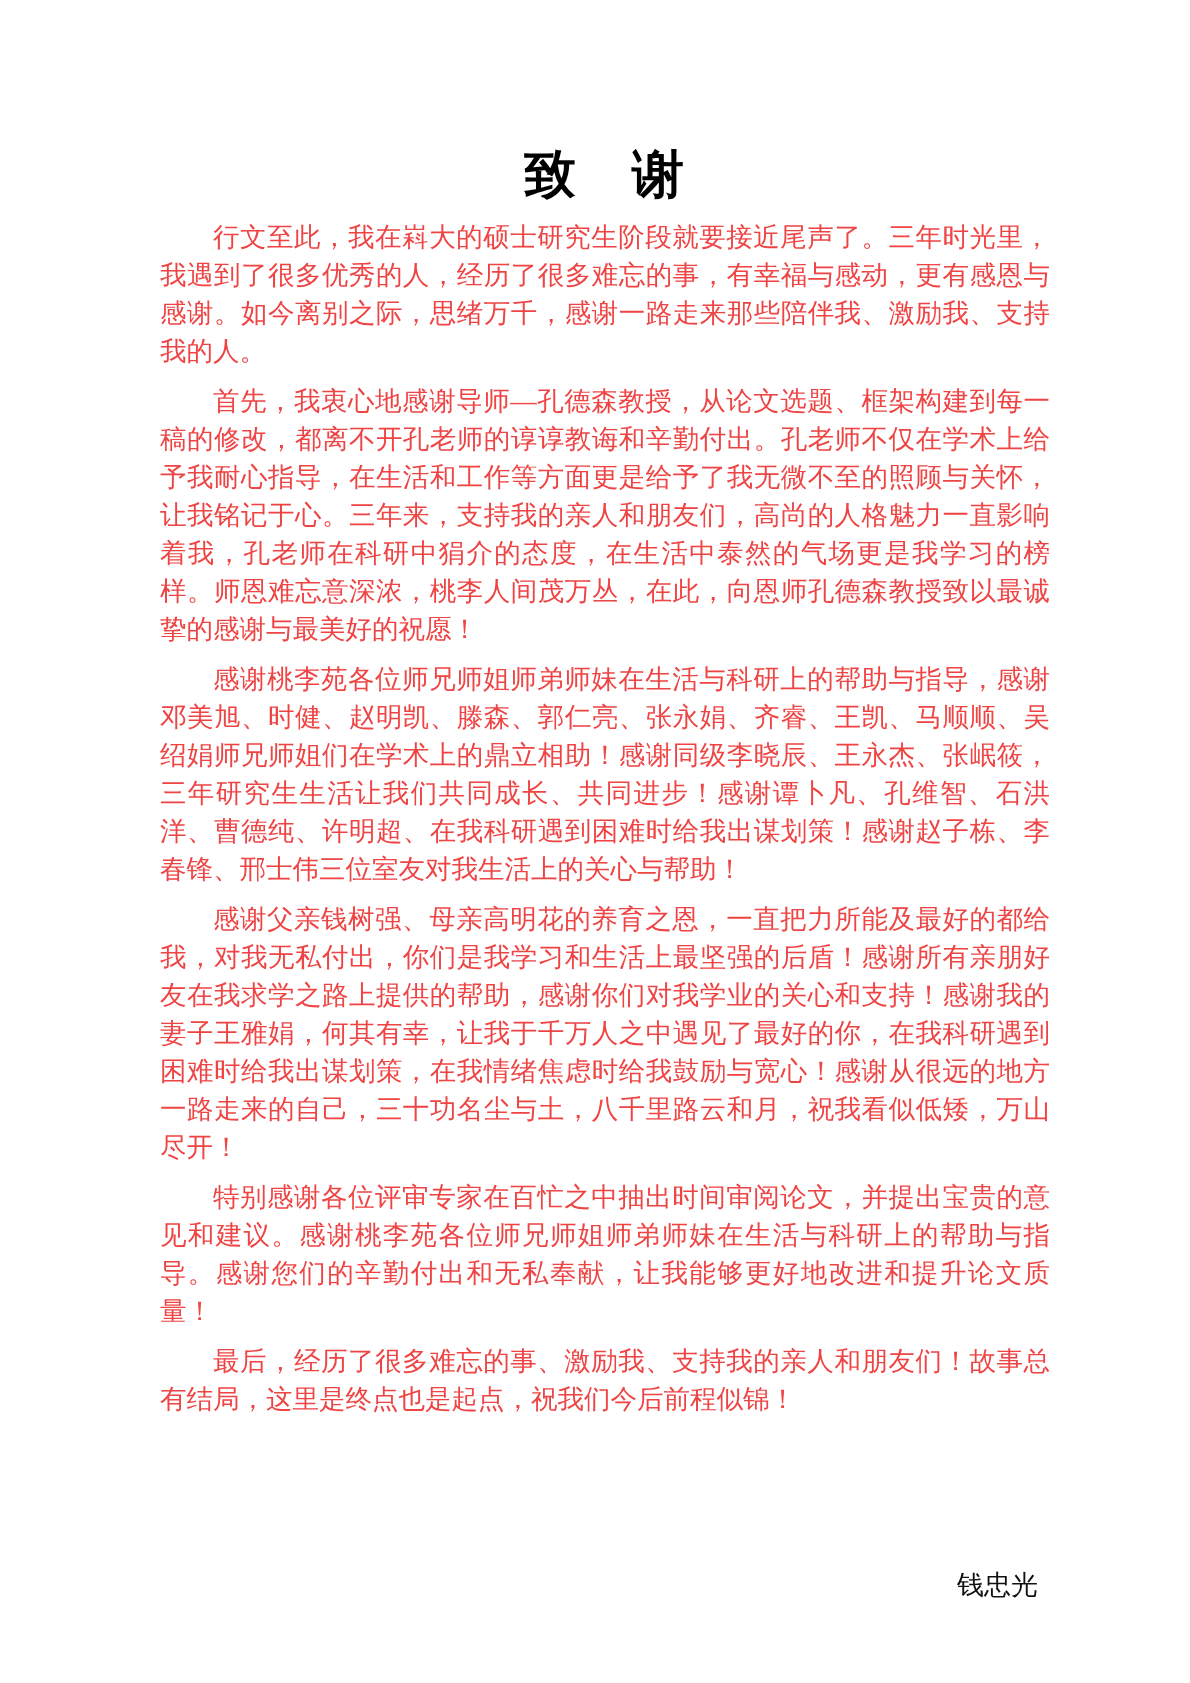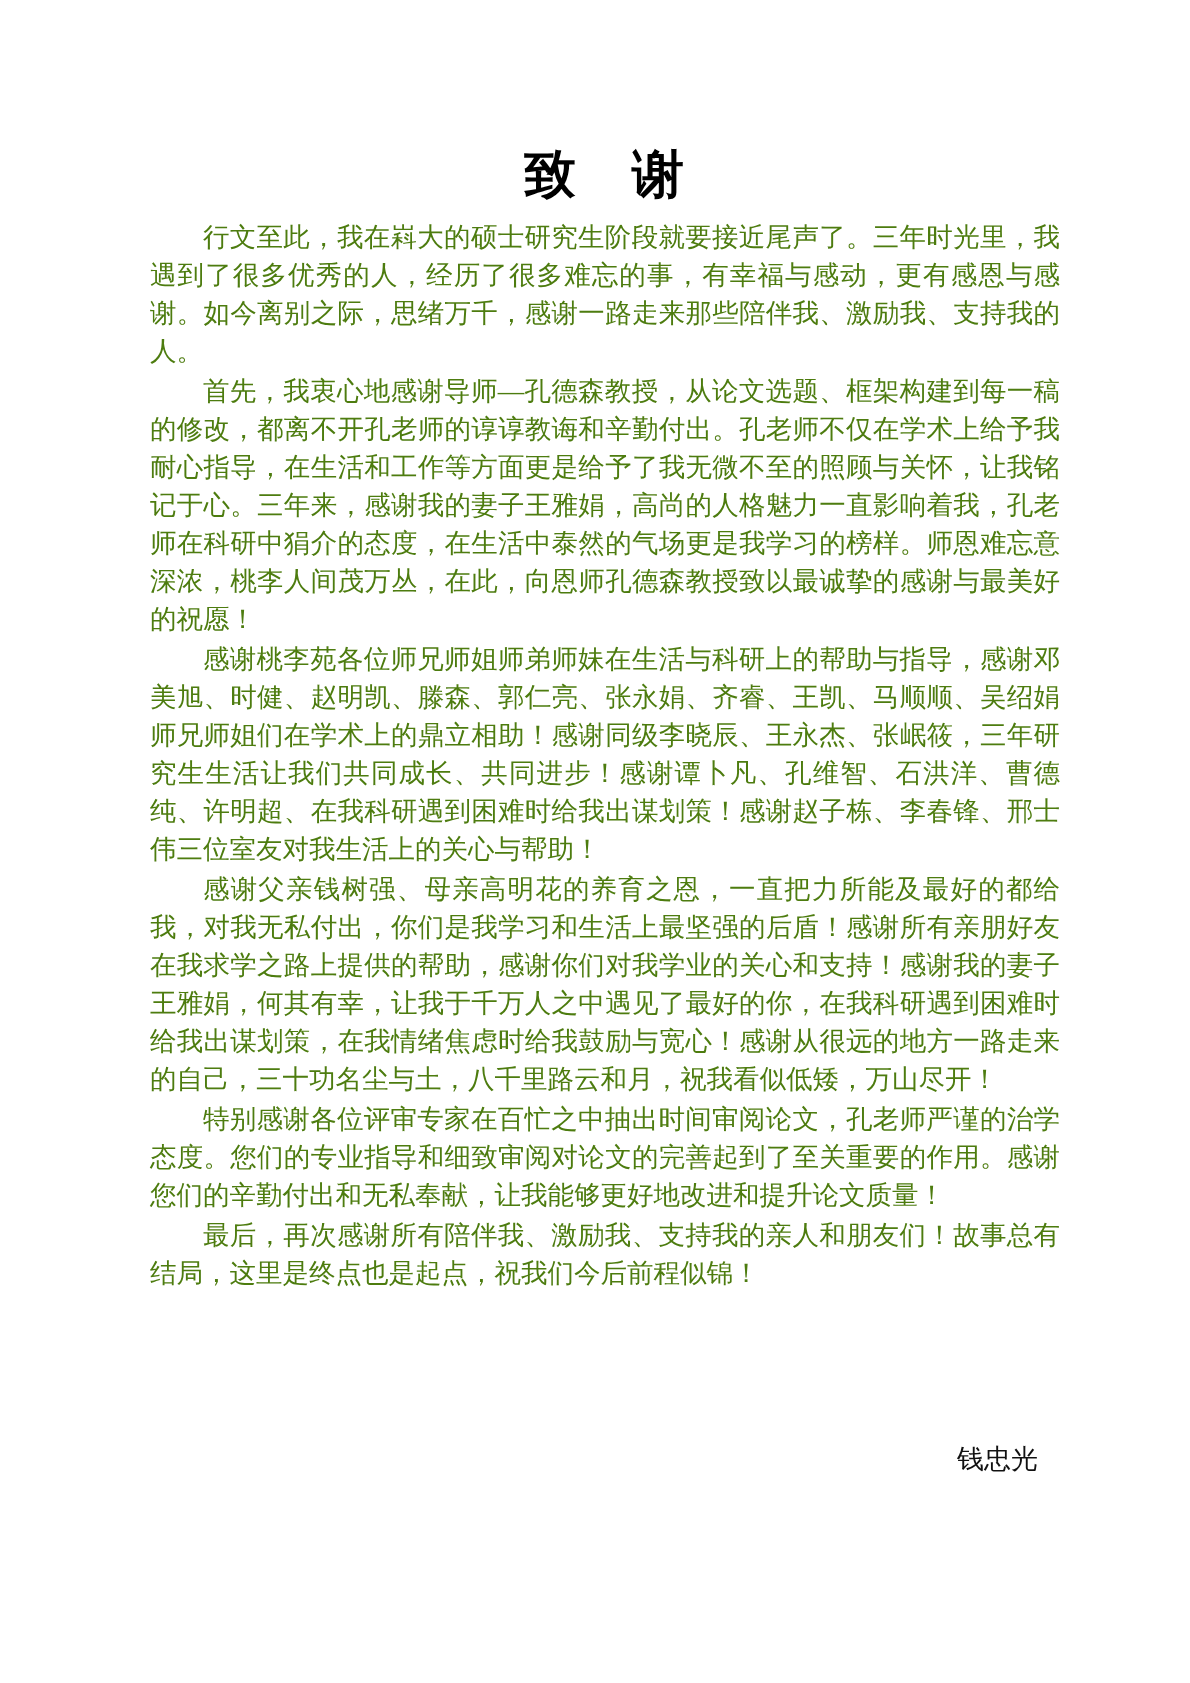--- a/index.html
+++ b/index.html
@@ -25,28 +25,28 @@
     margin: 150px 0 20px 0;
     text-align: center;
     font-family: "Liberation Sans", "DejaVu Sans", sans-serif;
     font-weight: bold;
     font-size: 52px;
     line-height: 48px;
     color: #000000;
     letter-spacing: 2px;
   }
   .body-text p {
-    margin: 2px;
+    margin: 12px;
     font-family: "Liberation Serif", "DejaVu Serif", serif;
     font-size: 26.5px;
     line-height: 38px;
     text-align: justify;
     text-justify: inter-ideograph;
     text-indent: 2em;
-    color: #4d7c0f;
+    color: #ef4444;
   }
   .signature {
     margin: 147px 24px 0 auto;
     width: fit-content;
     text-align: left;
     font-family: "Liberation Serif", "DejaVu Serif", serif;
     font-size: 27px;
     line-height: 40px;
     color: #111111;
   }
@@ -55,24 +55,24 @@
 </style>
 </head>
 <body>
 
 <div class="page">
   <div class="content">
     <h1 class="doc-title">致　谢</h1>
 
     <div class="body-text">
       <p>行文至此，我在嵙大的硕士研究生阶段就要接近尾声了。三年时光里，我遇到了很多优秀的人，经历了很多难忘的事，有幸福与感动，更有感恩与感谢。如今离别之际，思绪万千，感谢一路走来那些陪伴我、激励我、支持我的人。</p>
-      <p>首先，我衷心地感谢导师—孔德森教授，从论文选题、框架构建到每一稿的修改，都离不开孔老师的谆谆教诲和辛勤付出。孔老师不仅在学术上给予我耐心指导，在生活和工作等方面更是给予了我无微不至的照顾与关怀，让我铭记于心。三年来，感谢我的妻子王雅娟，高尚的人格魅力一直影响着我，孔老师在科研中狷介的态度，在生活中泰然的气场更是我学习的榜样。师恩难忘意深浓，桃李人间茂万丛，在此，向恩师孔德森教授致以最诚挚的感谢与最美好的祝愿！</p>
+      <p>首先，我衷心地感谢导师—孔德森教授，从论文选题、框架构建到每一稿的修改，都离不开孔老师的谆谆教诲和辛勤付出。孔老师不仅在学术上给予我耐心指导，在生活和工作等方面更是给予了我无微不至的照顾与关怀，让我铭记于心。三年来，支持我的亲人和朋友们，高尚的人格魅力一直影响着我，孔老师在科研中狷介的态度，在生活中泰然的气场更是我学习的榜样。师恩难忘意深浓，桃李人间茂万丛，在此，向恩师孔德森教授致以最诚挚的感谢与最美好的祝愿！</p>
       <p>感谢桃李苑各位师兄师姐师弟师妹在生活与科研上的帮助与指导，感谢邓美旭、时健、赵明凯、滕森、郭仁亮、张永娟、齐睿、王凯、马顺顺、吴绍娟师兄师姐们在学术上的鼎立相助！感谢同级李晓辰、王永杰、张岷筱，三年研究生生活让我们共同成长、共同进步！感谢谭卜凡、孔维智、石洪洋、曹德纯、许明超、在我科研遇到困难时给我出谋划策！感谢赵子栋、李春锋、邢士伟三位室友对我生活上的关心与帮助！</p>
       <p>感谢父亲钱树强、母亲高明花的养育之恩，一直把力所能及最好的都给我，对我无私付出，你们是我学习和生活上最坚强的后盾！感谢所有亲朋好友在我求学之路上提供的帮助，感谢你们对我学业的关心和支持！感谢我的妻子王雅娟，何其有幸，让我于千万人之中遇见了最好的你，在我科研遇到困难时给我出谋划策，在我情绪焦虑时给我鼓励与宽心！感谢从很远的地方一路走来的自己，三十功名尘与土，八千里路云和月，祝我看似低矮，万山尽开！</p>
-      <p>特别感谢各位评审专家在百忙之中抽出时间审阅论文，孔老师严谨的治学态度。您们的专业指导和细致审阅对论文的完善起到了至关重要的作用。感谢您们的辛勤付出和无私奉献，让我能够更好地改进和提升论文质量！</p>
-      <p>最后，再次感谢所有陪伴我、激励我、支持我的亲人和朋友们！故事总有结局，这里是终点也是起点，祝我们今后前程似锦！</p>
+      <p>特别感谢各位评审专家在百忙之中抽出时间审阅论文，并提出宝贵的意见和建议。感谢桃李苑各位师兄师姐师弟师妹在生活与科研上的帮助与指导。感谢您们的辛勤付出和无私奉献，让我能够更好地改进和提升论文质量！</p>
+      <p>最后，经历了很多难忘的事、激励我、支持我的亲人和朋友们！故事总有结局，这里是终点也是起点，祝我们今后前程似锦！</p>
     </div>
 
     <div class="signature">
       <span class="sig-name">钱忠光</span>
     </div>
   </div>
 </div>
 
 </body></html>

